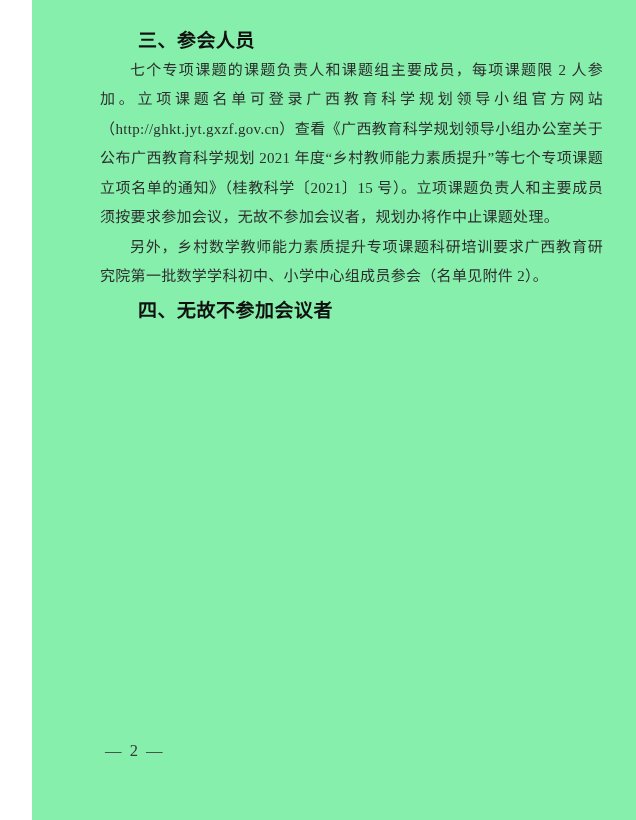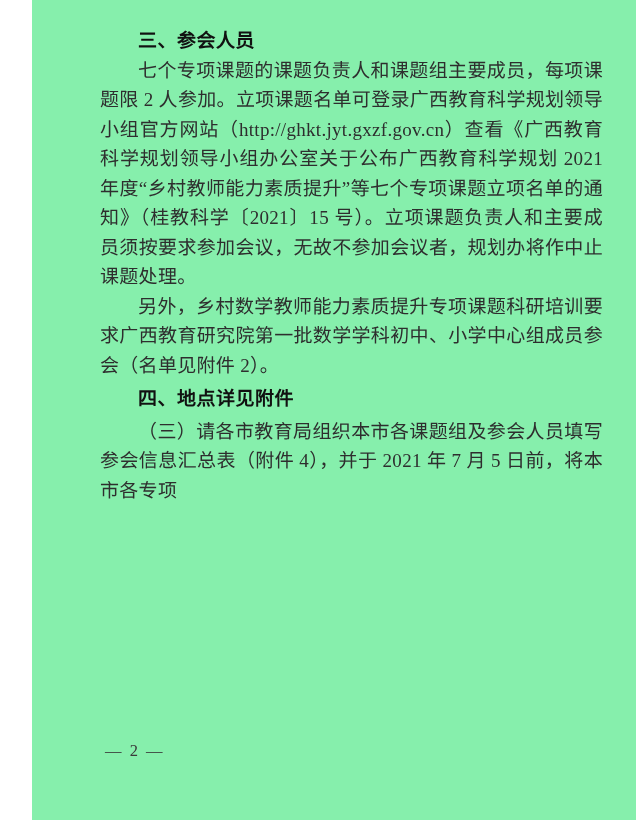--- a/index.html
+++ b/index.html
@@ -19,21 +19,21 @@
     margin-left: 32px;
   }
   .content {
     position: absolute;
     left: 68px;
     top: 26px;
     width: 503px;
   }
   .para {
     margin: 0;
-    font-size: 19px;
+    font-size: 15px;
     line-height: 29.5px;
     text-align: justify;
     text-justify: inter-character;
     text-indent: 2em;
     letter-spacing: 0.3px;
     color: #2e2e2e;
   }
   .heading {
     margin: 0;
     font-family: "Liberation Sans", "DejaVu Sans", sans-serif;
@@ -63,24 +63,23 @@
 
 <div class="page">
   <div class="content">
 
     <h3 class="heading">三、参会人员</h3>
 
     <p class="para">七个专项课题的课题负责人和课题组主要成员，每项课题限 2 人参加。立项课题名单可登录广西教育科学规划领导小组官方网站（http://ghkt.jyt.gxzf.gov.cn）查看《广西教育科学规划领导小组办公室关于公布广西教育科学规划 2021 年度“乡村教师能力素质提升”等七个专项课题立项名单的通知》（桂教科学〔2021〕15 号）。立项课题负责人和主要成员须按要求参加会议，无故不参加会议者，规划办将作中止课题处理。</p>
 
     <p class="para">另外，乡村数学教师能力素质提升专项课题科研培训要求广西教育研究院第一批数学学科初中、小学中心组成员参会（名单见附件 2）。</p>
 
-    <h3 class="heading spaced">四、地点详见附件</h3>
+    <h3 class="heading spaced">四、无故不参加会议者</h3>
 
 
 
 
 
-    <p class="para">（三）请各市教育局组织本市各课题组及参会人员填写参会信息汇总表（附件 4），并于 2021 年 7 月 5 日前，将本市各专项</p>
 
   </div>
 
   <div class="page-number">— 2 —</div>
 </div>
 
 </body></html>

